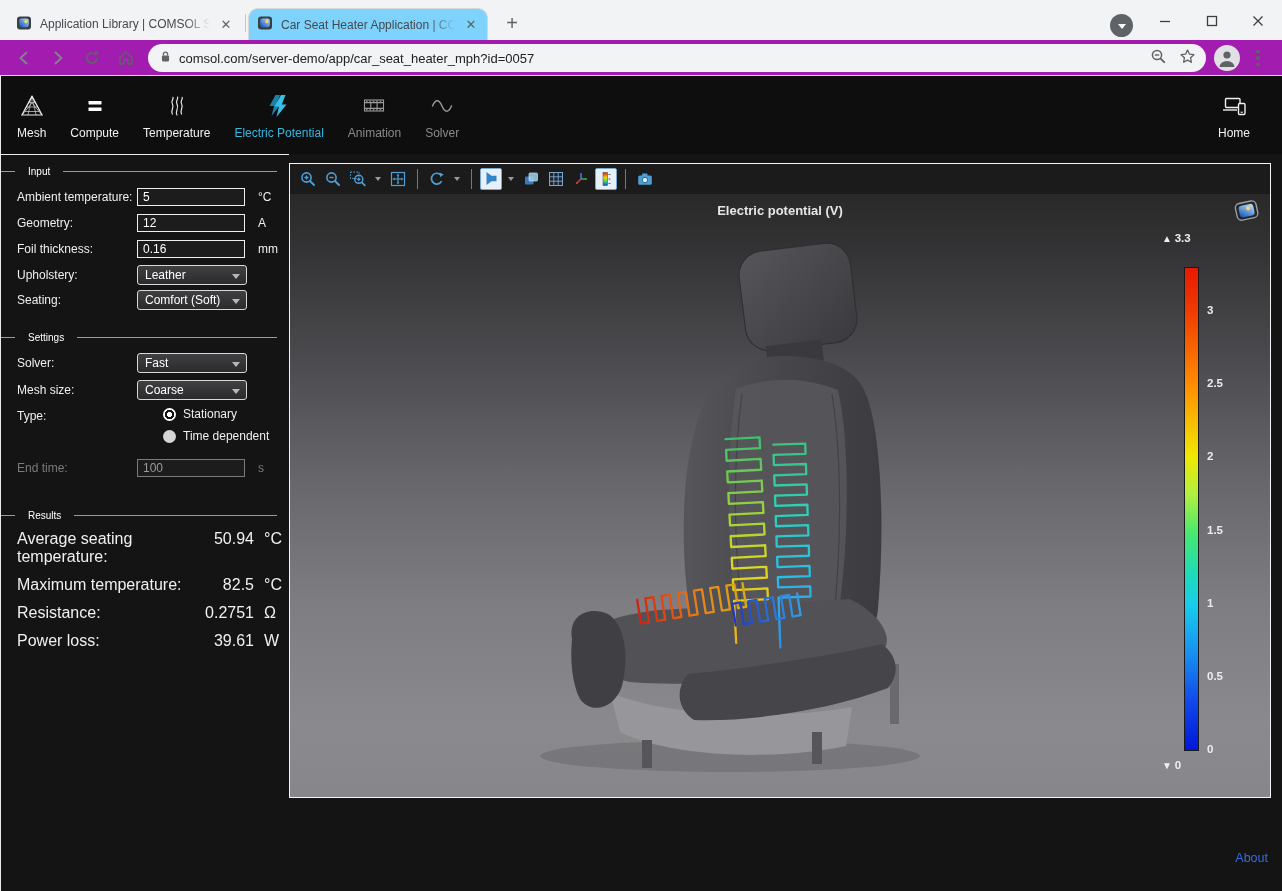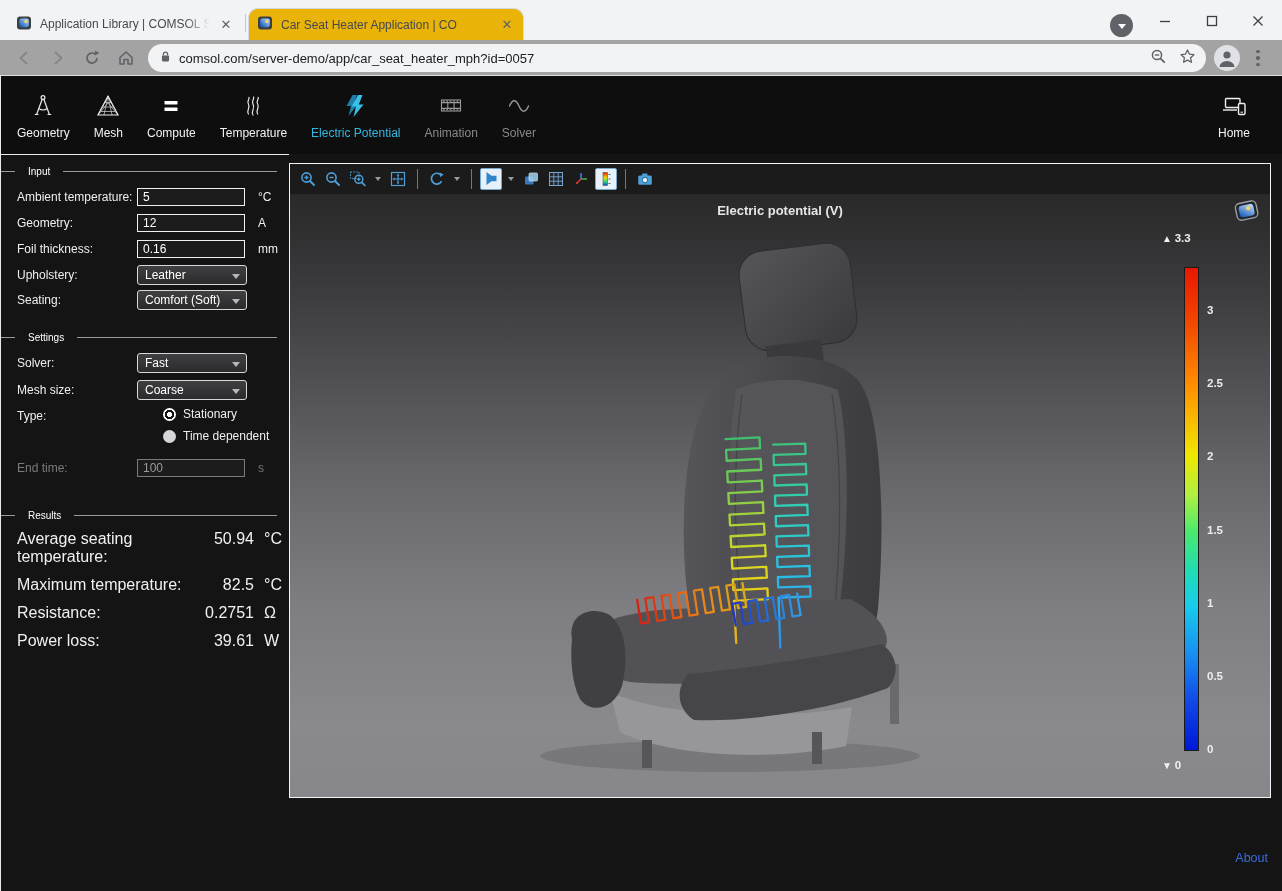--- a/index.html
+++ b/index.html
@@ -4,34 +4,34 @@
 <style>
   * { box-sizing: border-box; margin: 0; padding: 0; }
   html,body { width:1282px; height:891px; overflow:hidden; }
   body { position:relative; background:#141414; font-family:"Liberation Sans", sans-serif; }
 
   
   .tabstrip { position:absolute; top:0; left:0; right:0; height:40px; background:#f2f3f5; }
   .tab { position:absolute; top:8px; height:32px; display:flex; align-items:center; gap:8px;
          padding:0 8px; font-size:12px; color:#45494e; border-radius:10px 10px 0 0; }
   .tab.inactive { left:8px; width:234px; }
-  .tab.active { left:248px; width:276px; background:#eab308; border:1px solid #d5d8dc; border-bottom:none; z-index:3; }
+  .tab.active { left:248px; width:240px; background:#7dd3fc; border:1px solid #d5d8dc; border-bottom:none; z-index:3; }
   .tab .title { white-space:nowrap; overflow:hidden; flex:1;
                 -webkit-mask-image:linear-gradient(90deg,#000 85%,transparent); mask-image:linear-gradient(90deg,#000 85%,transparent); }
   .tab-close { width:16px; height:16px; display:flex; align-items:center; justify-content:center; border-radius:50%; color:#5f6368; font-size:13px; }
   .tab-divider { position:absolute; left:245px; top:14px; width:1px; height:18px; background:#c4c7cc; }
   .newtab-btn { position:absolute; left:498px; top:9px; width:28px; height:28px; border-radius:50%;
                 display:flex; align-items:center; justify-content:center; color:#5f6368; font-size:20px; }
   .tabsearch-btn { position:absolute; left:1110px; top:14px; width:23px; height:23px; border-radius:50%;
                    background:#5f6368; display:flex; align-items:center; justify-content:center; }
   .tabsearch-btn .chev { width:0; height:0; border-left:4.5px solid transparent; border-right:4.5px solid transparent; border-top:5.5px solid #fff; margin-top:2px; }
   .winbtn { position:absolute; top:8px; width:30px; height:26px; display:flex; align-items:center; justify-content:center; }
   .winbtn.min { left:1150px; } .winbtn.max { left:1197px; } .winbtn.close { left:1243px; }
 
-  .addrbar { position:absolute; top:40px; height:36px; left:0; right:0; background:#a3a3a3; border-bottom:1px solid #dcdfe3; z-index:2; }
+  .addrbar { position:absolute; top:40px; height:36px; left:0; right:0; background:#a21caf; border-bottom:1px solid #dcdfe3; z-index:2; }
   .navicon { position:absolute; top:6px; width:24px; height:24px; display:flex; align-items:center; justify-content:center; border-radius:50%; }
   .omnibox { position:absolute; left:148px; right:76px; top:4px; height:28px; background:#f1f3f4;
              border-radius:14px; display:flex; align-items:center; padding:0 10px; }
   .url { font-size:13px; color:#202124; margin-left:6px; }
   .omni-right { margin-left:auto; display:flex; align-items:center; gap:12px; }
   .avatar-btn { position:absolute; right:42px; top:5px; width:26px; height:26px; border-radius:50%; background:#dfe1e5; overflow:hidden; }
   .menu-btn { position:absolute; right:12px; top:6px; width:24px; height:24px; display:flex; align-items:center; justify-content:center; flex-direction:column; gap:3px; }
   .menu-btn i { width:3.4px; height:3.4px; border-radius:50%; background:#5f6368; }
 
   
@@ -196,29 +196,20 @@
   <div class="menu-btn">
       <i></i>
       <i></i>
       <i></i>
     </div>
 </div>
 
 <div class="app">
 
   <div class="ribbon">
-    <div class="ribbon-item">
-      <span class="ric">
-        <svg width="26" height="26" viewBox="0 0 26 26">
-            <circle cx="13" cy="4.6" r="1.9" fill="none" stroke="#ececec" stroke-width="1.2"></circle>
-            <path d="M12.2 6.3 L6.6 21.5 M13.8 6.3 L19.4 21.5 M8.7 15.6 Q13 18.4 17.3 15.6 M5.2 21.5 h2.8 M18 21.5 h2.8" fill="none" stroke="#ececec" stroke-width="1.2" stroke-linecap="round"></path>
-          </svg>
-      </span>
-      <span>Geometry</span>
-    </div>
     <div class="ribbon-item">
       <span class="ric">
         <svg width="26" height="26" viewBox="0 0 26 26">
             <polygon points="13,3.2 23,22 3,22" fill="none" stroke="#ececec" stroke-width="1.2"></polygon>
             <g stroke="#ececec" stroke-width="0.7" opacity="0.9">
               <path d="M13 3.2 L9 22 M13 3.2 L17 22 M13 3.2 L5.9 16.5 M13 3.2 L20.1 16.5"></path>
               <path d="M10 9.5 H16 M8 14 H18 M6 18.5 H20"></path>
               <path d="M3 22 L13 10 M23 22 L13 10"></path>
             </g>
           </svg>

